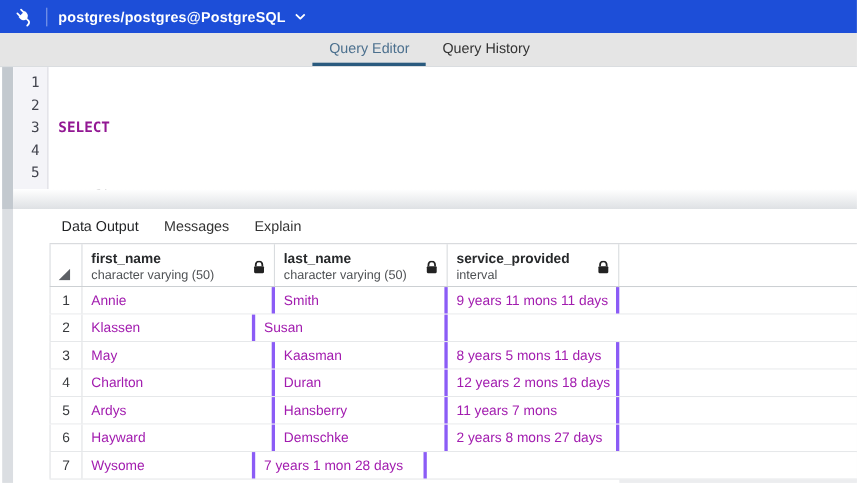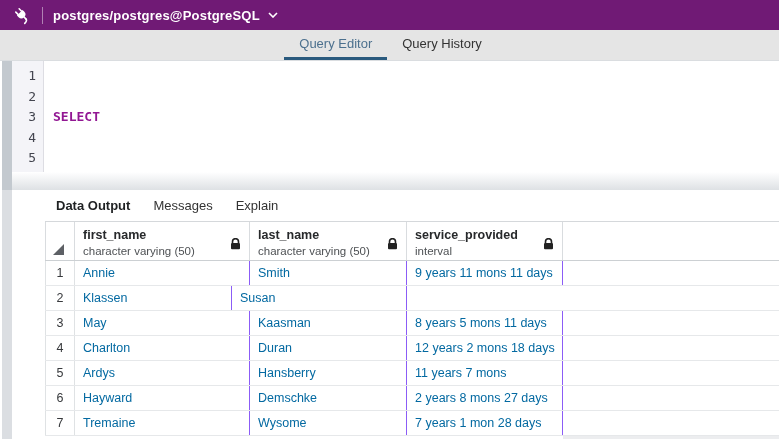--- a/index.html
+++ b/index.html
@@ -7,21 +7,21 @@
   body {
     position: relative;
     font-family: "Liberation Sans", sans-serif;
     background: #fff;
     overflow: hidden;
   }
 
   
   .titlebar {
     height: 30px;
-    background: #701a75;
+    background: #1d4ed8;
     display: flex;
     align-items: center;
     color: #fff;
   }
   .conn-icon { margin-left: 13px; display: flex; align-items: center; }
   .tb-divider { width: 1px; height: 17px; background: rgba(255,255,255,.45); margin: 0 10px 0 10px; }
   .conn-selector { display: flex; align-items: center; cursor: pointer; }
   .conn-label { font-size: 13px; font-weight: bold; letter-spacing: .2px; }
   .chevron { margin-left: 8px; display: flex; }
 
@@ -92,21 +92,21 @@
     position: absolute; left: 12px; top: 190px; right: 0; bottom: 0;
     background: #fff;
   }
   .res-tabs {
     height: 31px;
     display: flex; align-items: center;
     padding-left: 44px;
     font-size: 13px; color: #333;
   }
   .res-tab { margin-right: 23px; cursor: pointer; }
-  .res-tab.active { font-weight: bold; color: #1f2123; }
+  .res-tab.active { font-weight: normal; color: #1f2123; }
 
   .grid-void {
     position: absolute; left: 551px; top: 71px; right: 0; bottom: 0;
     background: #ecedef;
   }
 
   .grid { position: absolute; left: 33px; top: 31px; right: 0; bottom: 0; }
   .grid-header {
     display: flex; height: 40px;
     border-top: 1px solid #d5d8db;
@@ -144,23 +144,23 @@
   }
   .rownum {
     width: 30px;
     border-left: 1px solid #dfe2e4;
     border-right: 1px solid #dfe2e4;
     text-align: center;
     font-size: 12.5px; color: #37393c; line-height: 24px;
     cursor: pointer;
   }
   .cell {
-    font-size: 12.5px; color: #0369a1; line-height: 24px;
+    font-size: 12.5px; color: #a21caf; line-height: 24px;
     padding-left: 8px;
-    border-right: 1px solid #8b5cf6;
+    border-right: 3px solid #8b5cf6;
     white-space: nowrap; overflow: hidden;
     cursor: pointer;
   }
 </style>
 </head>
 <body>
 
 <div class="titlebar">
   <span class="conn-icon">
     <svg width="19" height="19" viewBox="0 0 24 24">
@@ -288,18 +288,17 @@
       <div class="cell w3">11 years 7 mons</div>
     </div>
     <div class="grid-row">
       <div class="rownum">6</div>
       <div class="cell w1">Hayward</div>
       <div class="cell w2">Demschke</div>
       <div class="cell w3">2 years 8 mons 27 days</div>
     </div>
     <div class="grid-row">
       <div class="rownum">7</div>
-      <div class="cell w1">Tremaine</div>
       <div class="cell w2">Wysome</div>
       <div class="cell w3">7 years 1 mon 28 days</div>
     </div>
   </div>
 </div>
 
 </body></html>

